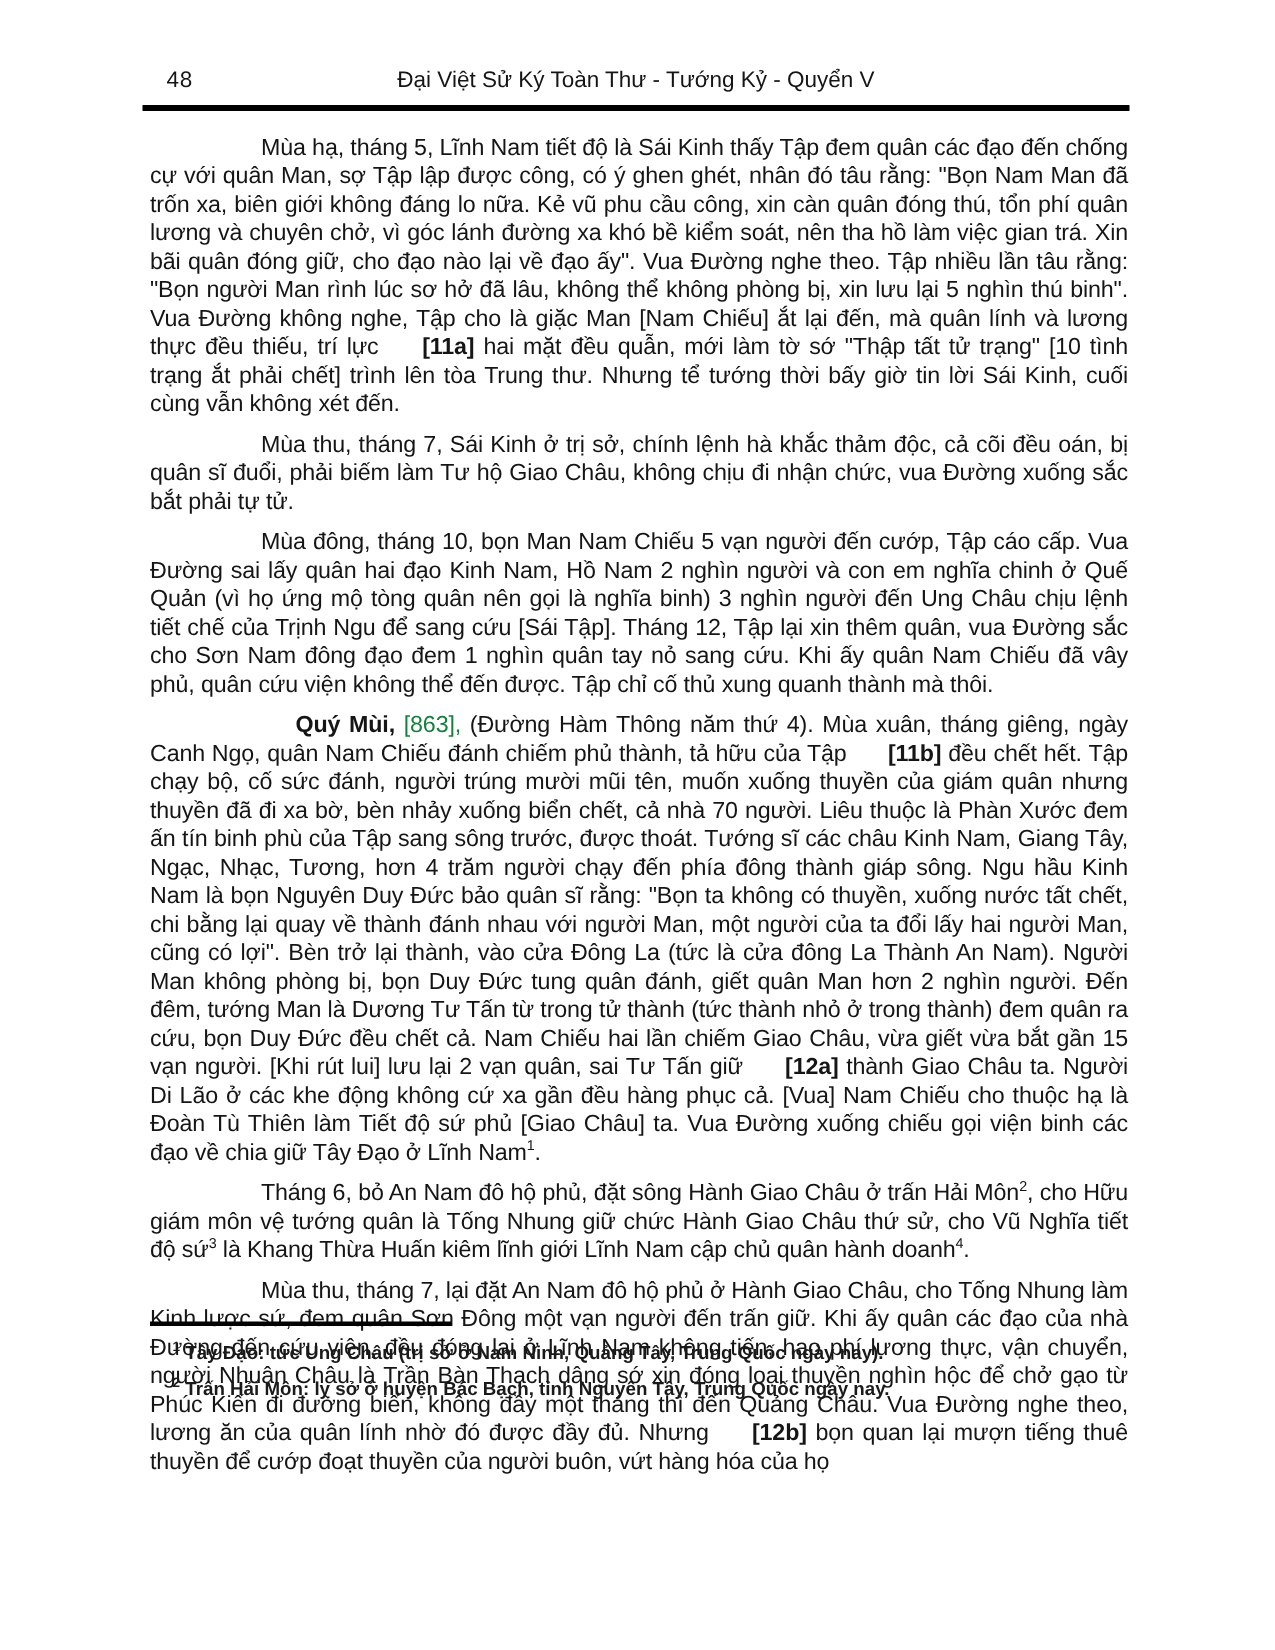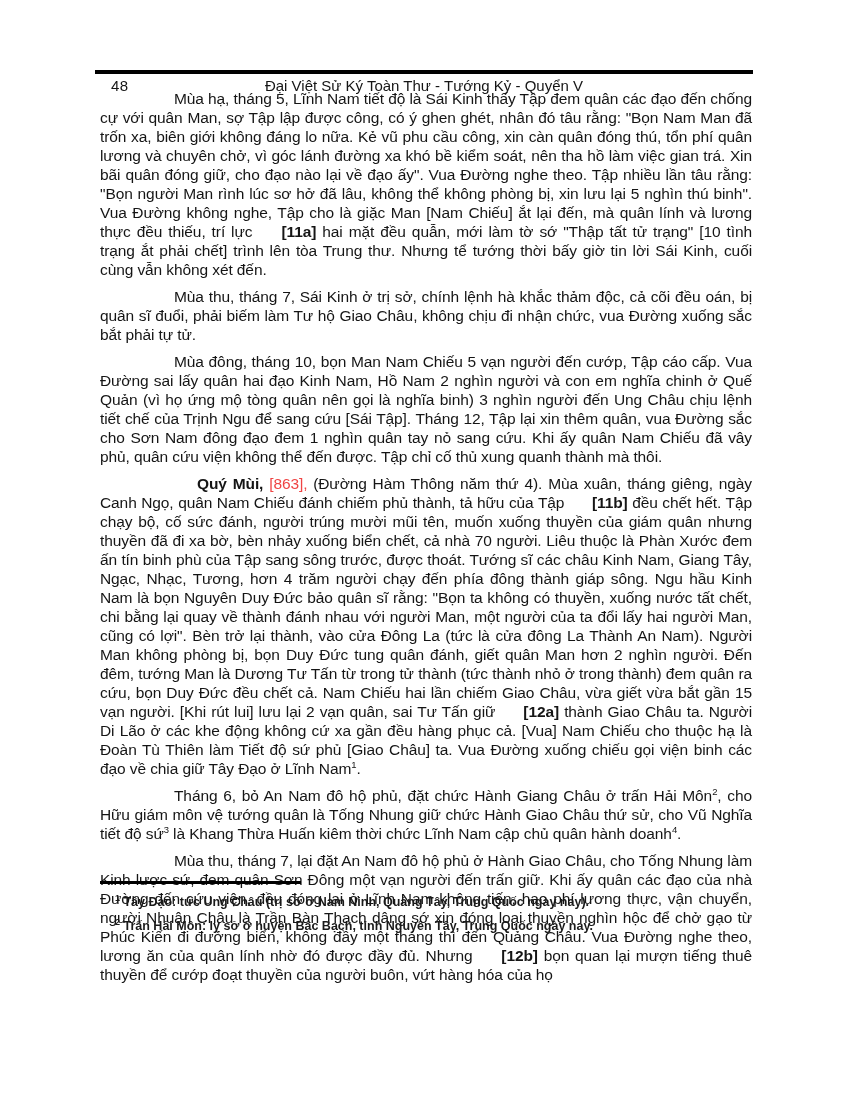--- a/index.html
+++ b/index.html
@@ -4,32 +4,32 @@
 <style>
   html,body{margin:0;padding:0;background:#ffffff;}
   .page{
     position:relative;
     width:850px;height:1100px;
     background:#ffffff;
     font-family:"Liberation Sans", sans-serif;
     color:#151515;
     overflow:hidden;
   }
-  .header{position:absolute;top:44px;left:95px;width:658px;height:22px;font-size:15px;margin-top:32px;}
+  .header{position:absolute;top:44px;left:95px;width:658px;height:22px;font-size:15px;}
   .pagenum{position:absolute;left:16px;top:1px;letter-spacing:0.5px;}
   .title{position:absolute;left:0;right:0;top:1px;text-align:center;}
   .header-rule{position:absolute;top:70px;left:95px;width:658px;height:4px;background:#000;}
   .bodytext{
     position:absolute;top:89px;left:100px;width:652px;
     text-align:justify;font-size:15.5px;line-height:19px;
     letter-spacing:-0.1px;
   }
   .para{margin:0 0 8px 0;text-indent:74px;}
   .b{font-weight:bold;padding-left:23px;}
-  .muted{color:#ef4444;}
+  .muted{color:#15803d;}
   .bodytext sup{font-size:9.5px;line-height:0;vertical-align:super;}
   .fn-rule{position:absolute;top:881px;left:100px;width:201px;height:3px;background:#000;}
   .footnotes{
     position:absolute;top:895px;left:100px;width:652px;
     font-size:12.5px;line-height:15px;text-align:left;color:#1a1a1a;
   }
   .footnote{margin:0 0 9px 15px;padding-left:13px;text-indent:-13px;font-weight:bold;}
   .footnote sup{font-size:9px;line-height:0;vertical-align:super;}
 </style>
 </head>
@@ -40,21 +40,21 @@
     <span class="pagenum">48</span>
     <span class="title">Đại Việt Sử Ký Toàn Thư - Tướng Kỷ - Quyển V</span>
   </div>
   <div class="header-rule"></div>
 
   <div class="bodytext" id="bodytext">
       <p class="para"><span>Mùa hạ, tháng 5, Lĩnh Nam tiết độ là Sái Kinh thấy Tập đem quân các đạo đến chống cự với quân Man, sợ Tập lập được công, có ý ghen ghét, nhân đó tâu rằng: "Bọn Nam Man đã trốn xa, biên giới không đáng lo nữa.  Kẻ vũ phu cầu công, xin càn quân đóng thú, tổn phí quân lương và chuyên chở, vì góc lánh đường xa khó bề kiểm soát, nên tha hồ làm việc gian trá.  Xin bãi quân đóng giữ, cho đạo nào lại về đạo ấy".  Vua Đường nghe theo.  Tập nhiều lần tâu rằng: "Bọn người Man rình lúc sơ hở đã lâu, không thể không phòng bị, xin lưu lại 5 nghìn thú binh".  Vua Đường không nghe, Tập cho là giặc Man [Nam Chiếu] ắt lại đến, mà quân lính và lương thực đều thiếu, trí lực </span><span class="b">[11a]</span><span> hai mặt đều quẫn, mới làm tờ sớ "Thập tất tử trạng" [10 tình trạng ắt phải chết] trình lên tòa Trung thư.  Nhưng tể tướng thời bấy giờ tin lời Sái Kinh, cuối cùng vẫn không xét đến.</span></p>
       <p class="para"><span>Mùa thu, tháng 7, Sái Kinh ở trị sở, chính lệnh hà khắc thảm độc, cả cõi đều oán, bị quân sĩ đuổi, phải biếm làm Tư hộ Giao Châu, không chịu đi nhận chức, vua Đường xuống sắc bắt phải tự tử.</span></p>
       <p class="para"><span>Mùa đông, tháng 10, bọn Man Nam Chiếu 5 vạn người đến cướp, Tập cáo cấp.  Vua Đường sai lấy quân hai đạo Kinh Nam, Hồ Nam 2 nghìn người và con em nghĩa chinh ở Quế Quản (vì họ ứng mộ tòng quân nên gọi là nghĩa binh) 3 nghìn người đến Ung Châu chịu lệnh tiết chế của Trịnh Ngu để sang cứu [Sái Tập].  Tháng 12, Tập lại xin thêm quân, vua Đường sắc cho Sơn Nam đông đạo đem 1 nghìn quân tay nỏ sang cứu.  Khi ấy quân Nam Chiếu đã vây phủ, quân cứu viện không thể đến được.  Tập chỉ cố thủ xung quanh thành mà thôi.</span></p>
       <p class="para"><span class="b">Quý Mùi,</span><span class="muted"> [863],</span><span> (Đường Hàm Thông năm thứ 4).  Mùa xuân, tháng giêng, ngày Canh Ngọ, quân Nam Chiếu đánh chiếm phủ thành, tả hữu của Tập </span><span class="b">[11b]</span><span> đều chết hết.  Tập chạy bộ, cố sức đánh, người trúng mười mũi tên, muốn xuống thuyền của giám quân nhưng thuyền đã đi xa bờ, bèn nhảy xuống biển chết, cả nhà 70 người.  Liêu thuộc là Phàn Xước đem ấn tín binh phù của Tập sang sông trước, được thoát.  Tướng sĩ các châu Kinh Nam, Giang Tây, Ngạc, Nhạc, Tương, hơn 4 trăm người chạy đến phía đông thành giáp sông.  Ngu hầu Kinh Nam là bọn Nguyên Duy Đức bảo quân sĩ rằng: "Bọn ta không có thuyền, xuống nước tất chết, chi bằng lại quay về thành đánh nhau với người Man, một người của ta đổi lấy hai người Man, cũng có lợi".  Bèn trở lại thành, vào cửa Đông La (tức là cửa đông La Thành An Nam).  Người Man không phòng bị, bọn Duy Đức tung quân đánh, giết quân Man hơn 2 nghìn người.  Đến đêm, tướng Man là Dương Tư Tấn từ trong tử thành (tức thành nhỏ ở trong thành) đem quân ra cứu, bọn Duy Đức đều chết cả.  Nam Chiếu hai lần chiếm Giao Châu, vừa giết vừa bắt gần 15 vạn người.  [Khi rút lui] lưu lại 2 vạn quân, sai Tư Tấn giữ </span><span class="b">[12a]</span><span> thành Giao Châu ta.  Người Di Lão ở các khe động không cứ xa gần đều hàng phục cả.  [Vua] Nam Chiếu cho thuộc hạ là Đoàn Tù Thiên làm Tiết độ sứ phủ [Giao Châu] ta.  Vua Đường xuống chiếu gọi viện binh các đạo về chia giữ Tây Đạo ở Lĩnh Nam</span><sup>1</sup><span>.</span></p>
-      <p class="para"><span>Tháng 6, bỏ An Nam đô hộ phủ, đặt chức Hành Giang Châu ở trấn Hải Môn</span><sup>2</sup><span>, cho Hữu giám môn vệ tướng quân là Tống Nhung giữ chức Hành Giao Châu thứ sử, cho Vũ Nghĩa tiết độ sứ</span><sup>3</sup><span> là Khang Thừa Huấn kiêm thời chức Lĩnh Nam cập chủ quân hành doanh</span><sup>4</sup><span>.</span></p>
+      <p class="para"><span>Tháng 6, bỏ An Nam đô hộ phủ, đặt sông Hành Giao Châu ở trấn Hải Môn</span><sup>2</sup><span>, cho Hữu giám môn vệ tướng quân là Tống Nhung giữ chức Hành Giao Châu thứ sử, cho Vũ Nghĩa tiết độ sứ</span><sup>3</sup><span> là Khang Thừa Huấn kiêm lĩnh giới Lĩnh Nam cập chủ quân hành doanh</span><sup>4</sup><span>.</span></p>
       <p class="para"><span>Mùa thu, tháng 7, lại đặt An Nam đô hộ phủ ở Hành Giao Châu, cho Tống Nhung làm Kinh lược sứ, đem quân Sơn Đông một vạn người đến trấn giữ.  Khi ấy quân các đạo của nhà Đường đến cứu viện, đều đóng lại ở Lĩnh Nam không tiến, hao phí lương thực, vận chuyển, người Nhuận Châu là Trần Bàn Thạch dâng sớ xin đóng loại thuyền nghìn hộc để chở gạo từ Phúc Kiến đi đường biển, không đầy một tháng thì đến Quảng Châu.  Vua Đường nghe theo, lương ăn của quân lính nhờ đó được đầy đủ.  Nhưng </span><span class="b">[12b]</span><span> bọn quan lại mượn tiếng thuê thuyền để cướp đoạt thuyền của người buôn, vứt hàng hóa của họ</span></p>
     </div>
 
   <div class="fn-rule"></div>
   <div class="footnotes" id="footnotes">
       <div class="footnote"><sup>1</sup><span> Tây Đạo: tức Ung Châu (trị sở ở Nam Ninh, Quảng Tây, Trung Quốc ngày nay).</span></div>
       <div class="footnote"><sup>2</sup><span> Trấn Hải Môn: lỵ sở ở huyện Bác Bạch, tỉnh Nguyên Tây, Trung Quốc ngày nay.</span></div>
     </div>
 </div>
 

